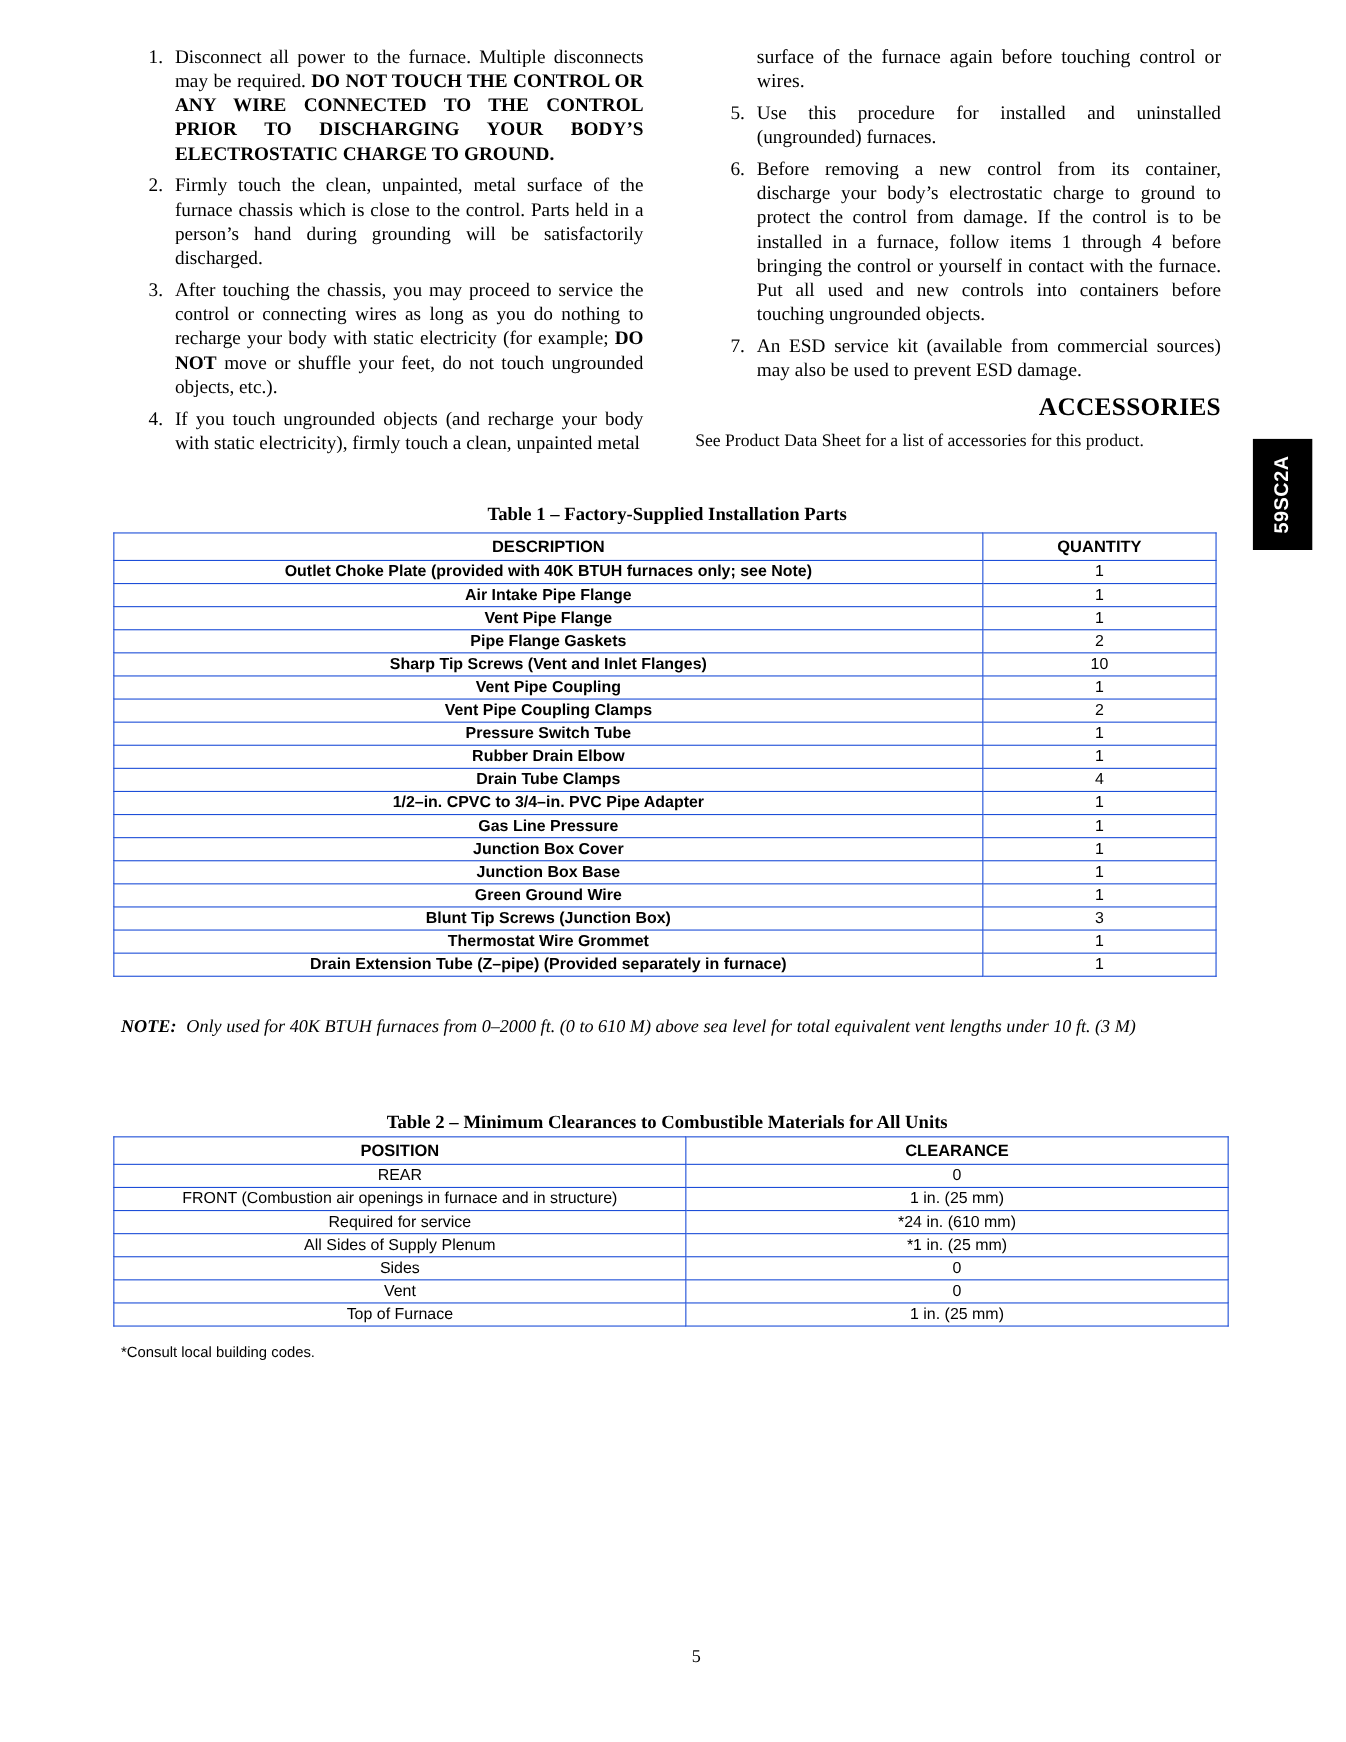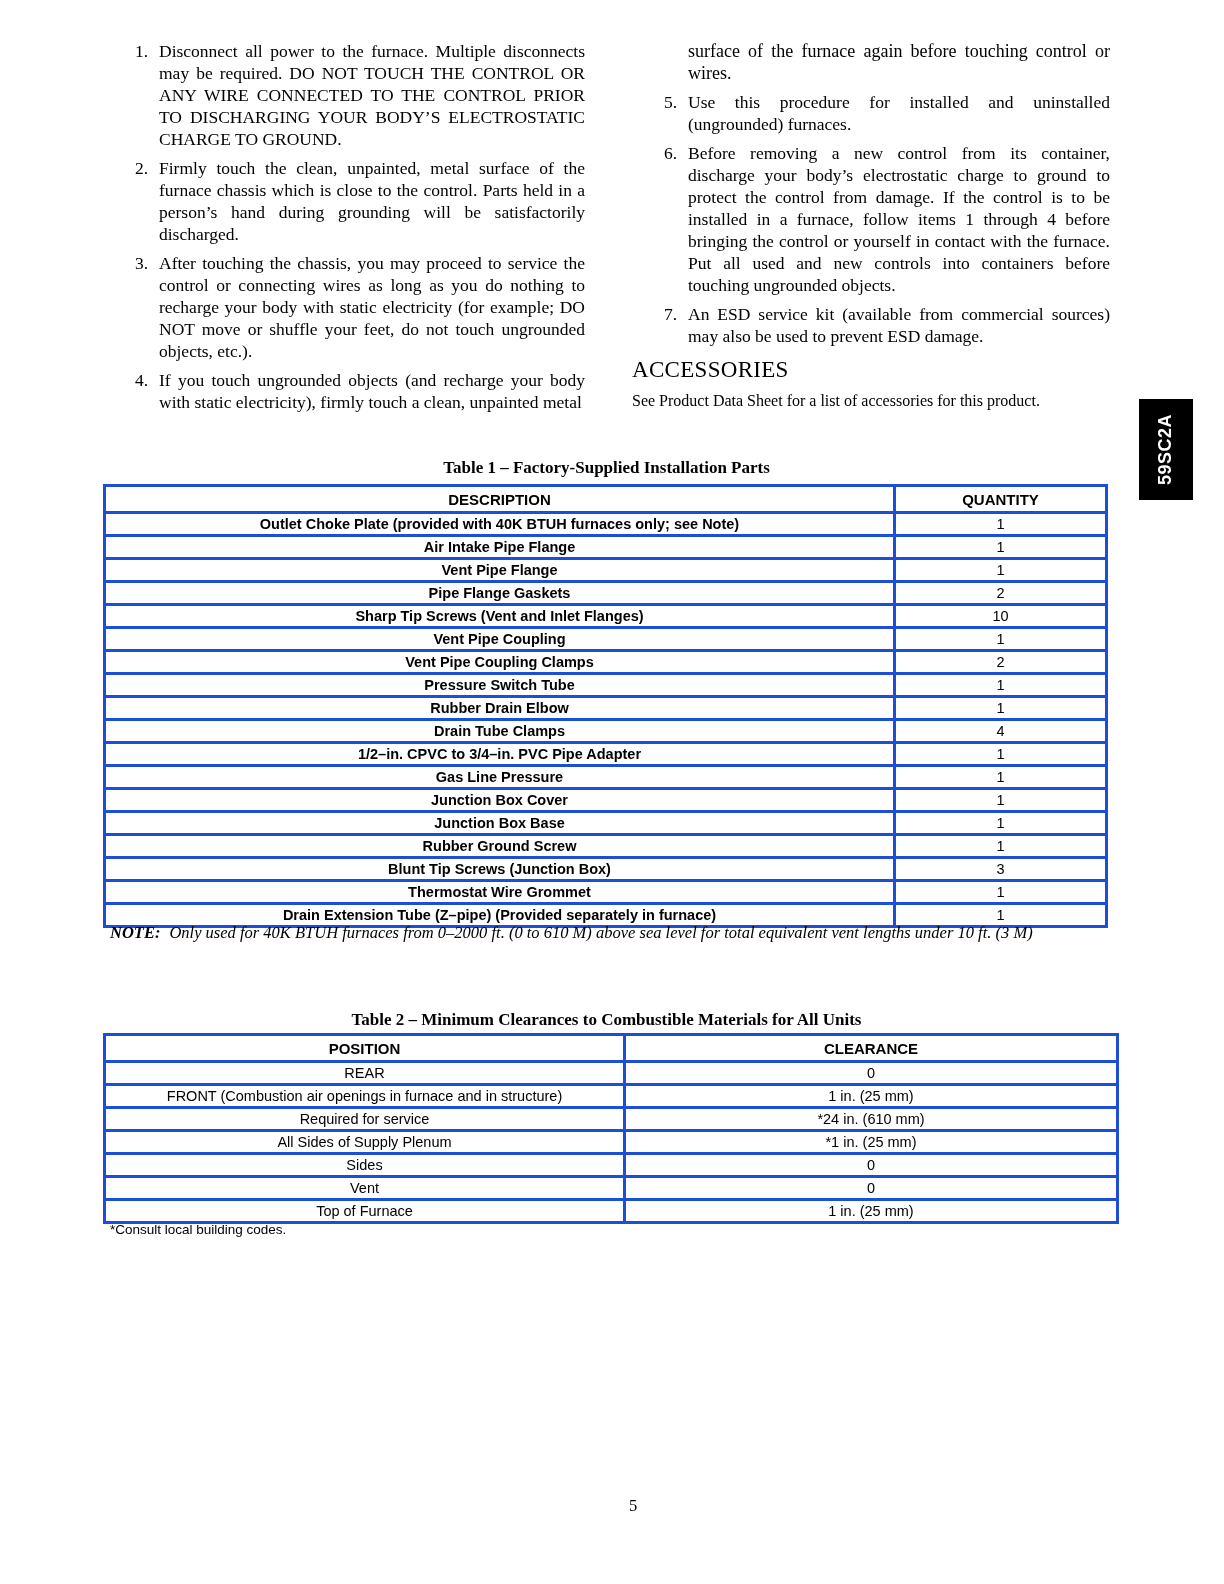--- a/index.html
+++ b/index.html
@@ -9,34 +9,34 @@
     font-family:"Liberation Serif", serif;
     overflow:hidden;
   }
   
   .columns { position:absolute; left:103px; top:40px; width:1007px; display:flex; gap:47px; }
   .col-left  { width:482px; }
   .col-right { width:478px; }
   .li { display:flex; margin-bottom:7px; padding-left:32px; font-size:17.5px; line-height:22px; }
   .li .num { flex:0 0 24px; }
   .li .txt { flex:1; text-align:justify; }
-  .seg-b { font-weight:normal; }
+  .seg-b { font-weight:bold; }
   .cont { margin:0 0 7px 0; padding-left:56px; font-size:18px; line-height:22px; text-align:justify; }
-  .accessories-h { margin:10px 0 8px 0; text-align:left; font-weight:normal; font-size:23px; line-height:25px; letter-spacing:0.3px; }
+  .accessories-h { margin:10px 0 8px 0; text-align:right; font-weight:bold; font-size:23px; line-height:25px; letter-spacing:0.3px; }
   .accessories-p { margin:0; font-size:16px; line-height:22px; }
   
   .tcaption { position:absolute; left:103px; width:1007px; text-align:center; font-weight:bold; font-size:17px; }
   .tcaption1 { top:458px; }
   .tcaption2 { top:1010px; }
   
   table { border-collapse:collapse; position:absolute; table-layout:fixed; }
   .t1 { left:103px; top:484px; width:1002px; }
   .t2 { left:103px; top:1033px; width:1013px; }
   th, td {
-    border:3px solid #1d4ed8;
+    border:1px solid #1d4ed8;
     font-family:"Liberation Sans", sans-serif;
     text-align:center; vertical-align:middle;
     padding:1px 4px; overflow:hidden; white-space:nowrap;
   }
   th { font-size:15px; font-weight:bold; height:22px; }
   td { font-size:14.5px; height:18px; }
   .t1 col.c-desc { width:790px; }
   .t1 col.c-qty  { width:212px; }
   .t1 td:first-child { font-weight:bold; }
   .t2 col.c-pos { width:520px; }
@@ -166,21 +166,21 @@
         </tr>
         <tr>
           <td>Junction Box Cover</td>
           <td>1</td>
         </tr>
         <tr>
           <td>Junction Box Base</td>
           <td>1</td>
         </tr>
         <tr>
-          <td>Rubber Ground Screw</td>
+          <td>Green Ground Wire</td>
           <td>1</td>
         </tr>
         <tr>
           <td>Blunt Tip Screws (Junction Box)</td>
           <td>3</td>
         </tr>
         <tr>
           <td>Thermostat Wire Grommet</td>
           <td>1</td>
         </tr>

